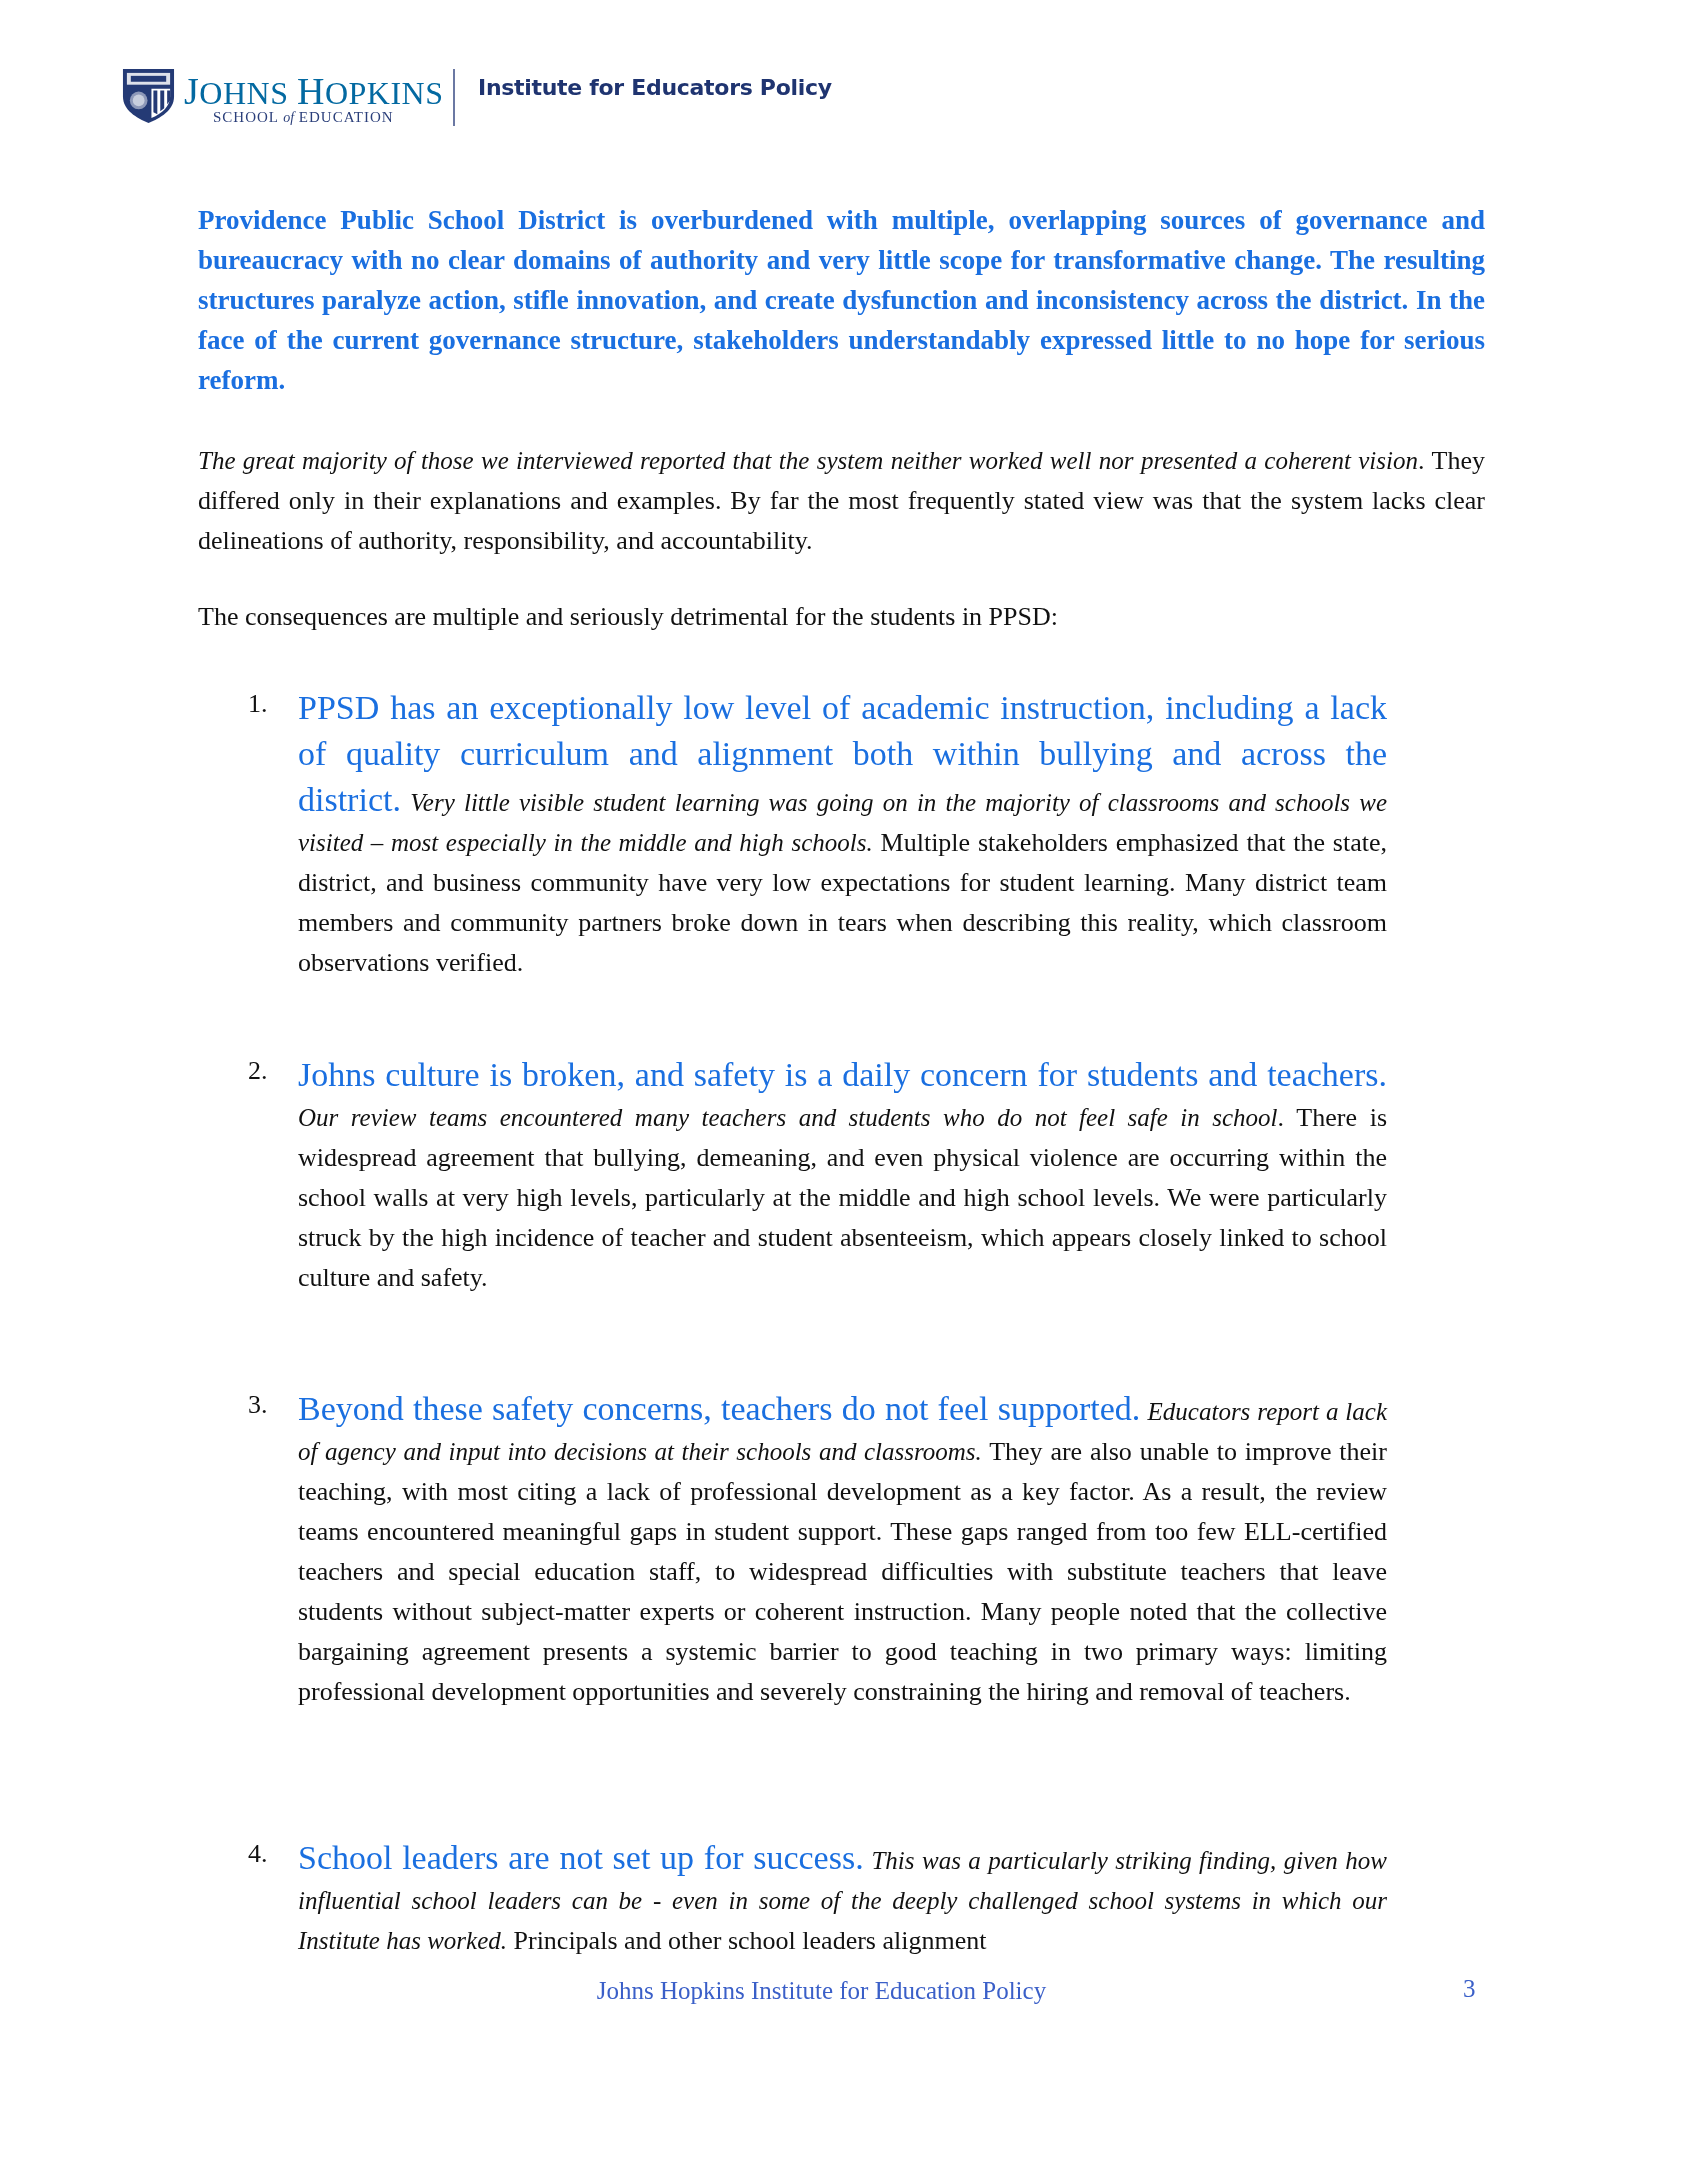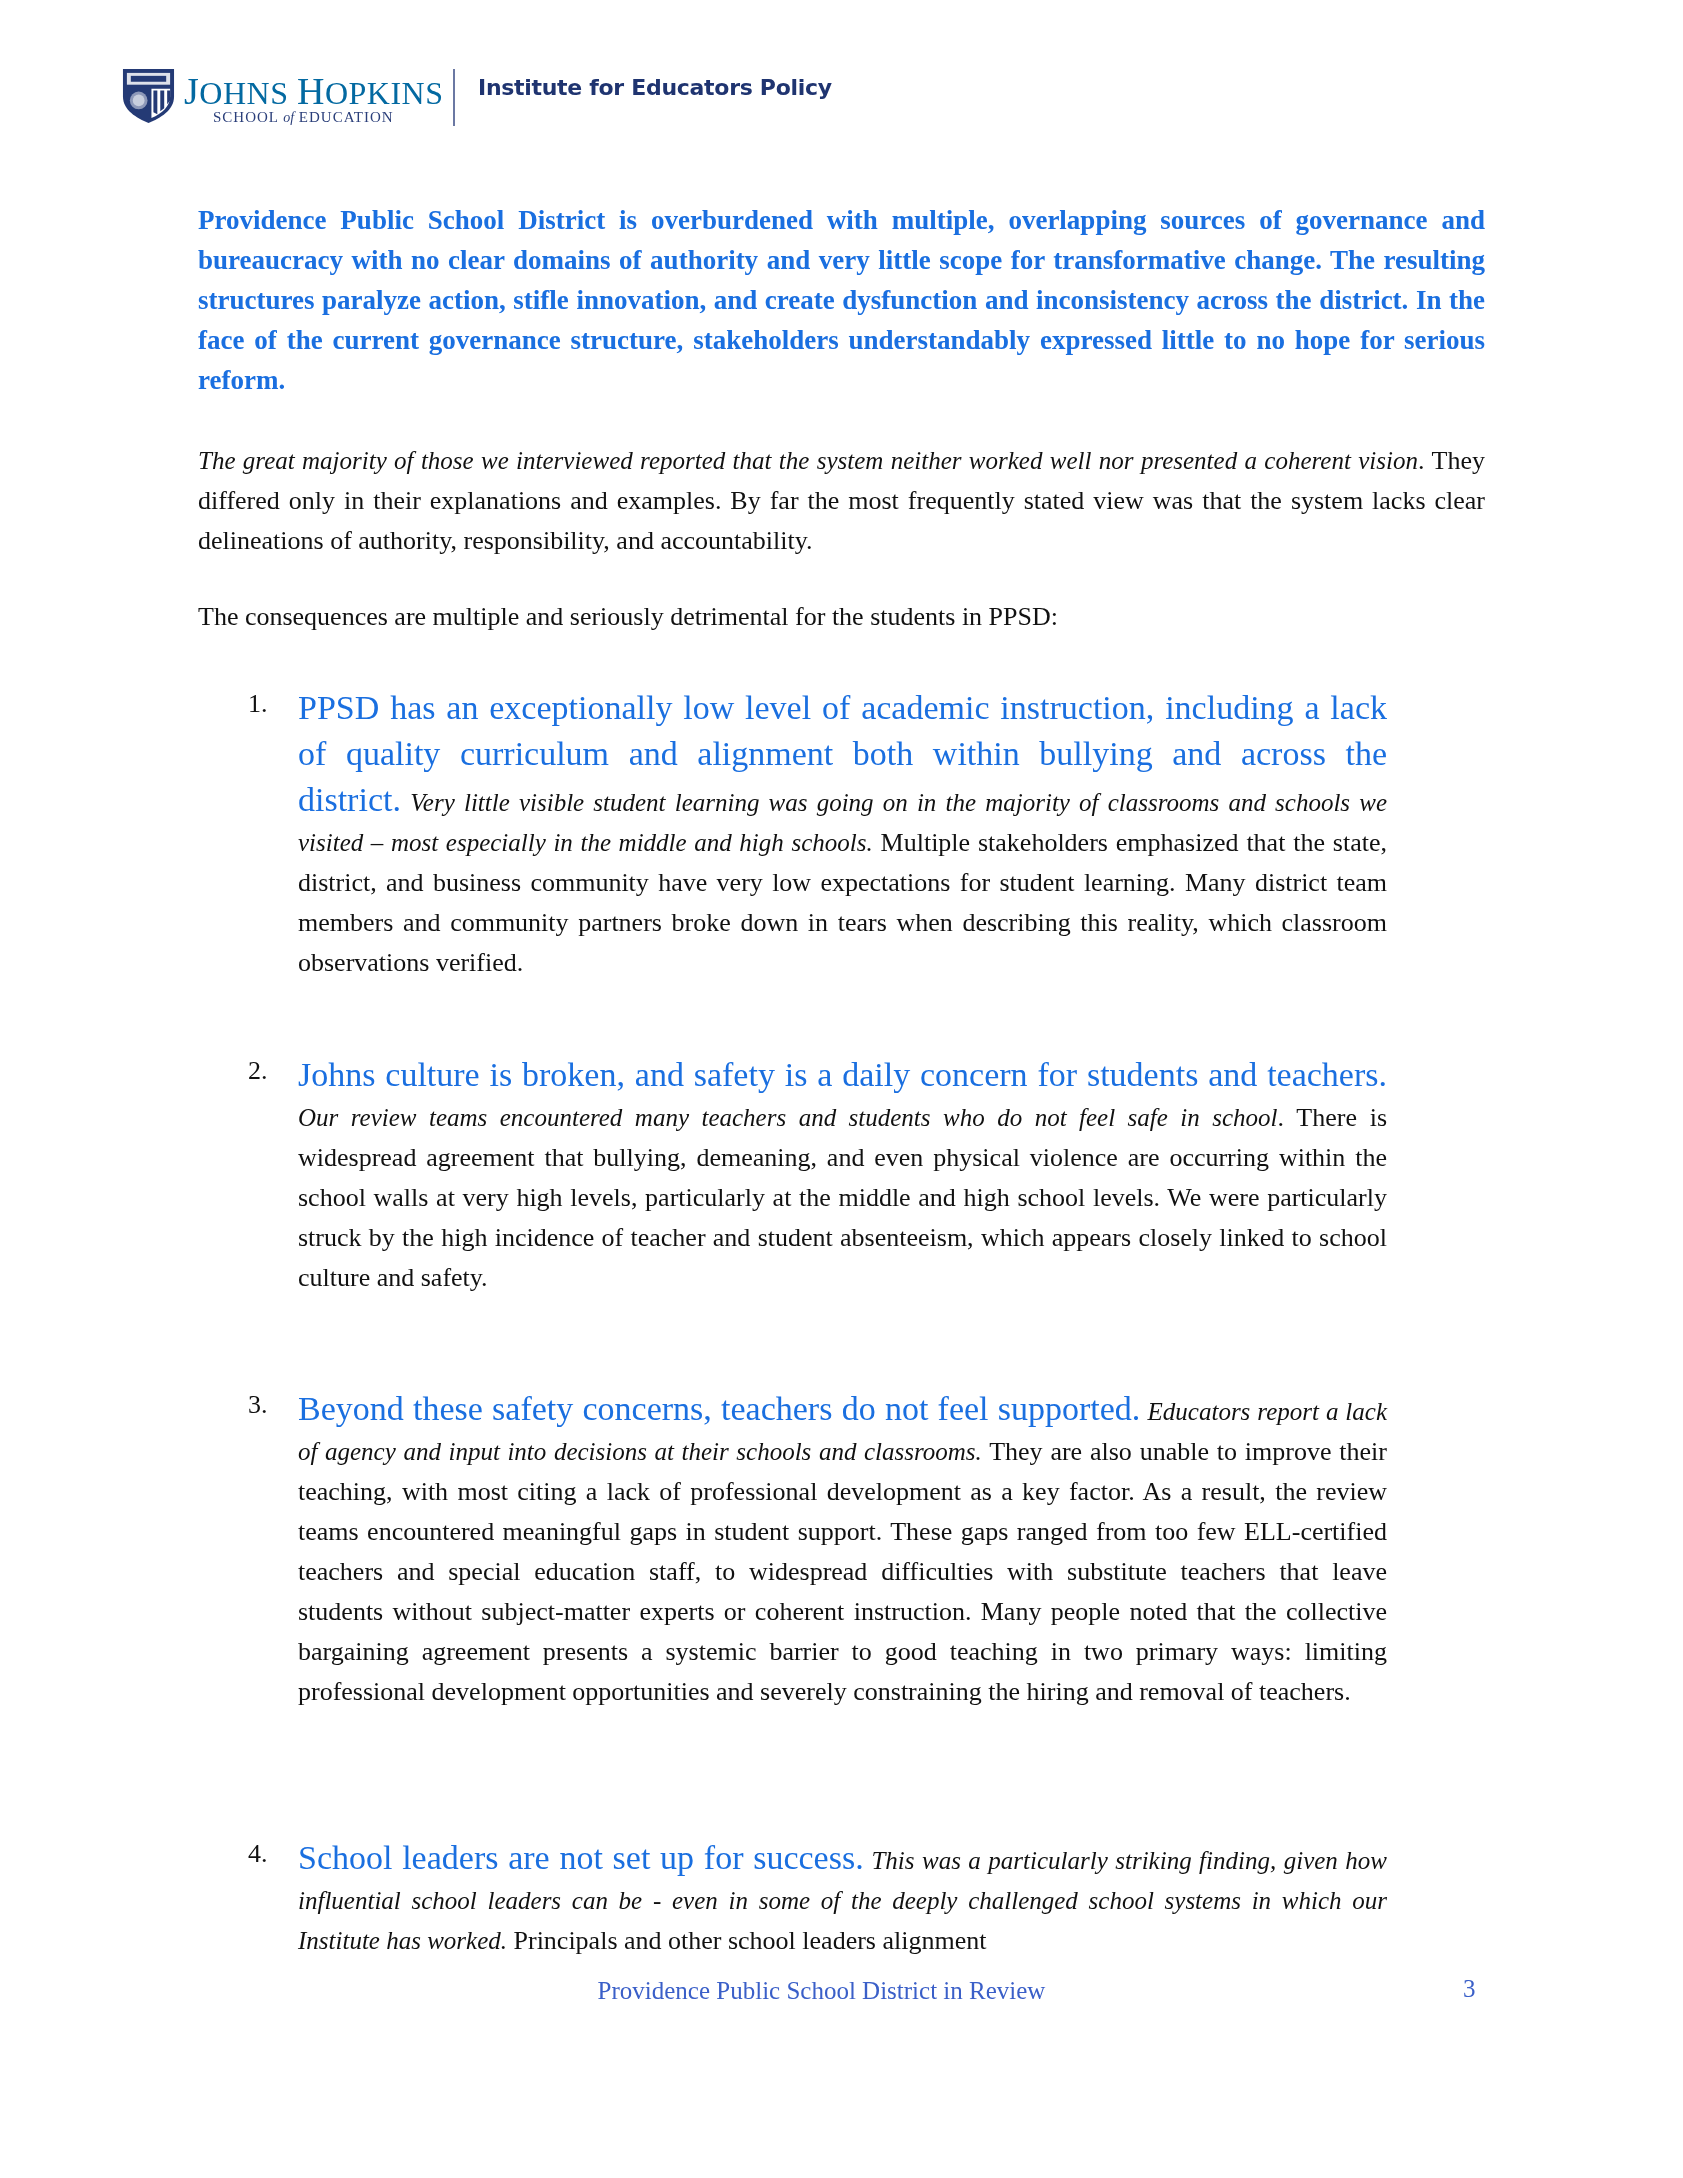--- a/index.html
+++ b/index.html
@@ -103,16 +103,16 @@
     <span class="num">4.</span>
     <div class="item-body">
       <span class="hl">School leaders are not set up for success.</span>
       <i>This was a particularly striking finding, given how influential school leaders can be - even in some of the deeply challenged school systems in which our Institute has worked.</i>
       <span>Principals and other school leaders alignment</span>
     </div>
   </div>
 </div>
 
 <div class="footer">
-  <div>Providence Public School District in Review</div>
+  <div>Johns Hopkins Institute for Education Policy</div>
 </div>
 <div class="page-num">3</div>
 
 
 </body></html>

